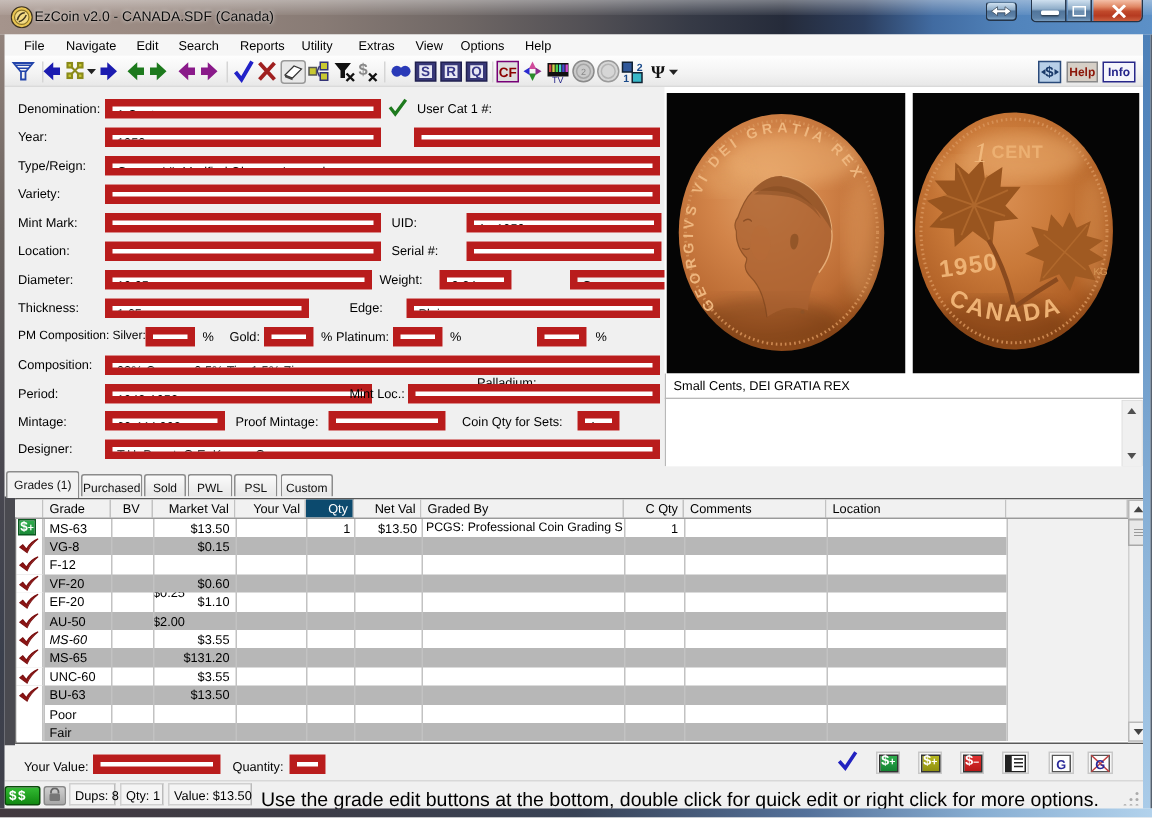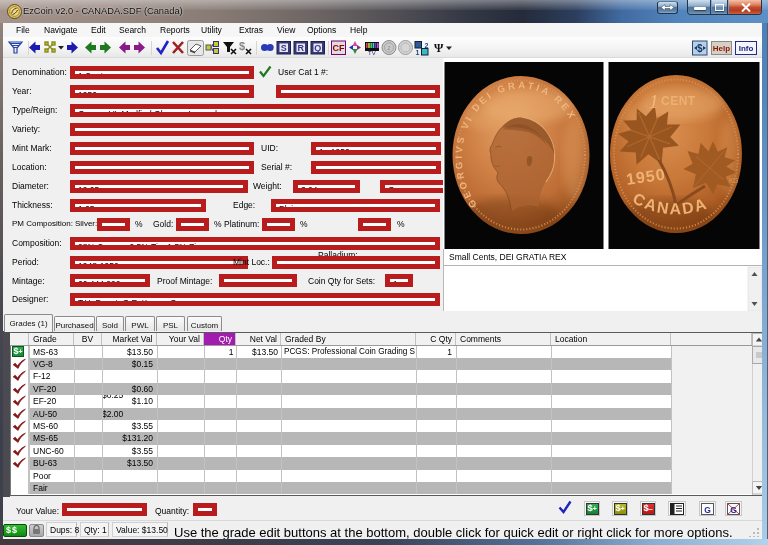--- a/index.html
+++ b/index.html
@@ -157,21 +157,21 @@
 <div class="fld cmb" style="left:70px;top:141.5px;width:184px;"></div>
 <div class="lbl" style="left:261px;top:143px;">UID:</div>
 <div class="fld" style="left:311px;top:141.5px;width:130px;">1c-1950</div>
 <div class="lbl" style="left:12px;top:162px;">Location:</div>
 <div class="fld cmb" style="left:70px;top:160.5px;width:184px;"></div>
 <div class="lbl" style="left:261px;top:162px;">Serial #:</div>
 <div class="fld" style="left:311px;top:160.5px;width:130px;"></div>
 <div class="lbl" style="left:12px;top:181px;">Diameter:</div>
 <div class="fld" style="left:70px;top:179.5px;width:178px;">19.05 mm</div>
 <div class="lbl" style="left:253px;top:181px;">Weight:</div>
-<div class="fld" style="left:293px;top:179.5px;width:67px;">3.24</div>
+<div class="fld" style="left:293px;top:179.5px;width:48px;">3.24</div>
 <div class="fld cmb" style="left:380px;top:179.5px;width:72px;background:#f1f1f1;">Grams</div>
 <div class="lbl" style="left:12px;top:200px;">Thickness:</div>
 <div class="fld" style="left:70px;top:198.5px;width:136px;">1.65 mm</div>
 <div class="lbl" style="left:233px;top:200px;">Edge:</div>
 <div class="fld" style="left:271px;top:198.5px;width:169px;">Plain</div>
 <div class="lbl" style="left:12px;top:219px;font-size:8px;">PM Composition:</div>
 <div class="lbl" style="left:75px;top:219px;font-size:8px;">Silver:</div>
 <div class="fld" style="left:97px;top:217.5px;width:33px;"></div>
 <div class="lbl" style="left:135px;top:219px;">%</div>
 <div class="lbl" style="left:153px;top:219px;">Gold:</div>
@@ -293,21 +293,21 @@
 <div class="tab abs" style="left:125px;top:316px;width:30px;">PWL</div>
 <div class="tab abs" style="left:156px;top:316px;width:29px;">PSL</div>
 <div class="tab abs" style="left:187px;top:316px;width:35px;">Custom</div>
 <div class="abs" style="left:3px;top:331px;width:6.5px;height:166px;background:#4a4a50;"></div>
 <div class="abs" style="left:9.5px;top:332px;width:756px;height:164px;background:#fff;border:1px solid #5a5a5a;border-left-color:#7a7a7a;"></div>
 <div class="hcell abs" style="left:9.5px;top:333px;width:19.5px;height:12px;padding-left:4px;line-height:12px;"></div>
 <div class="hcell abs" style="left:29px;top:333px;width:45px;height:12px;padding-left:4px;line-height:12px;">Grade</div>
 <div class="hcell abs" style="left:74px;top:333px;width:28px;height:12px;text-align:center;line-height:12px;">BV</div>
 <div class="hcell abs" style="left:102px;top:333px;width:54.5px;height:12px;text-align:right;padding-right:3px;line-height:12px;">Market Val</div>
 <div class="hcell abs" style="left:156.5px;top:333px;width:47.5px;height:12px;text-align:right;padding-right:3px;line-height:12px;">Your Val</div>
-<div class="hcell abs" style="left:204px;top:333px;width:32px;height:12px;background:#a21caf;color:#fff;text-align:right;padding-right:3px;line-height:12px;">Qty</div>
+<div class="hcell abs" style="left:204px;top:333px;width:32px;height:12px;background:#0c4a6e;color:#fff;text-align:right;padding-right:3px;line-height:12px;">Qty</div>
 <div class="hcell abs" style="left:236px;top:333px;width:45px;height:12px;text-align:right;padding-right:3px;line-height:12px;">Net Val</div>
 <div class="hcell abs" style="left:281px;top:333px;width:134.5px;height:12px;padding-left:4px;line-height:12px;">Graded By</div>
 <div class="hcell abs" style="left:415.5px;top:333px;width:40.5px;height:12px;text-align:right;padding-right:3px;line-height:12px;">C Qty</div>
 <div class="hcell abs" style="left:456px;top:333px;width:95px;height:12px;padding-left:4px;line-height:12px;">Comments</div>
 <div class="hcell abs" style="left:551px;top:333px;width:120px;height:12px;padding-left:4px;line-height:12px;">Location</div>
 <div class="hcell abs" style="left:671px;top:333px;width:80.5px;height:12px;padding-left:4px;line-height:12px;"></div>
 <div class="abs" style="left:9.5px;top:345px;width:742px;height:1px;background:#9a9a9a;"></div>
 <div class="abs" style="left:10.5px;top:345.6px;width:18px;height:12.4px;background:#fff;border-right:1px solid #c2c2c2;"></div>
 <div class="abs" style="left:11.5px;top:346.2px;width:12px;height:11px;background:linear-gradient(#2fae4e,#1a8a38);border:1px solid #0a5a20;"></div>
 <div class="abs" style="left:13.5px;top:345.8px;font-size:9px;font-weight:bold;color:#fff;">$<span style="font-size:7px;">+</span></div>
@@ -347,21 +347,21 @@
 <div class="abs" style="left:10.5px;top:407.6px;width:18px;height:12.4px;background:#fff;border-right:1px solid #c2c2c2;"></div>
 <svg class="abs" style="left:10.5px;top:407.6px;" width="17" height="13" viewBox="0 0 17 13">
     <path d="M2.2 6.8 L4.2 5.2 L6.6 8 C 8.6 4.5 11 2.5 14.4 1.2 C 10.6 4.2 8.6 6.6 7.1 10.4 Z" fill="#8e1414" stroke="#7a1010" stroke-width="0.7"></path>
   </svg>
 <div class="rtxt" style="left:33px;top:407.6px;width:40px;">AU-50</div>
 <div class="rtxt" style="left:102px;top:407.6px;width:51px;text-align:left;">$2.00</div>
 <div class="abs" style="left:10.5px;top:420.0px;width:18px;height:12.4px;background:#fff;border-right:1px solid #c2c2c2;"></div>
 <svg class="abs" style="left:10.5px;top:420.0px;" width="17" height="13" viewBox="0 0 17 13">
     <path d="M2.2 6.8 L4.2 5.2 L6.6 8 C 8.6 4.5 11 2.5 14.4 1.2 C 10.6 4.2 8.6 6.6 7.1 10.4 Z" fill="#8e1414" stroke="#7a1010" stroke-width="0.7"></path>
   </svg>
-<div class="rtxt" style="left:33px;top:420.0px;width:40px;">MS-60</div>
+<div class="rtxt" style="left:33px;top:420.0px;width:40px;font-style:italic;">MS-60</div>
 <div class="rtxt" style="left:102px;top:420.0px;width:51px;text-align:right;">$3.55</div>
 <div class="abs" style="left:10.5px;top:432.4px;width:660.5px;height:12.4px;background:#b7b7b7;"></div>
 <div class="abs" style="left:10.5px;top:432.4px;width:18px;height:12.4px;background:#fff;border-right:1px solid #c2c2c2;"></div>
 <svg class="abs" style="left:10.5px;top:432.4px;" width="17" height="13" viewBox="0 0 17 13">
     <path d="M2.2 6.8 L4.2 5.2 L6.6 8 C 8.6 4.5 11 2.5 14.4 1.2 C 10.6 4.2 8.6 6.6 7.1 10.4 Z" fill="#8e1414" stroke="#7a1010" stroke-width="0.7"></path>
   </svg>
 <div class="rtxt" style="left:33px;top:432.4px;width:40px;">MS-65</div>
 <div class="rtxt" style="left:102px;top:432.4px;width:51px;text-align:right;">$131.20</div>
 <div class="abs" style="left:10.5px;top:444.8px;width:18px;height:12.4px;background:#fff;border-right:1px solid #c2c2c2;"></div>
 <svg class="abs" style="left:10.5px;top:444.8px;" width="17" height="13" viewBox="0 0 17 13">

